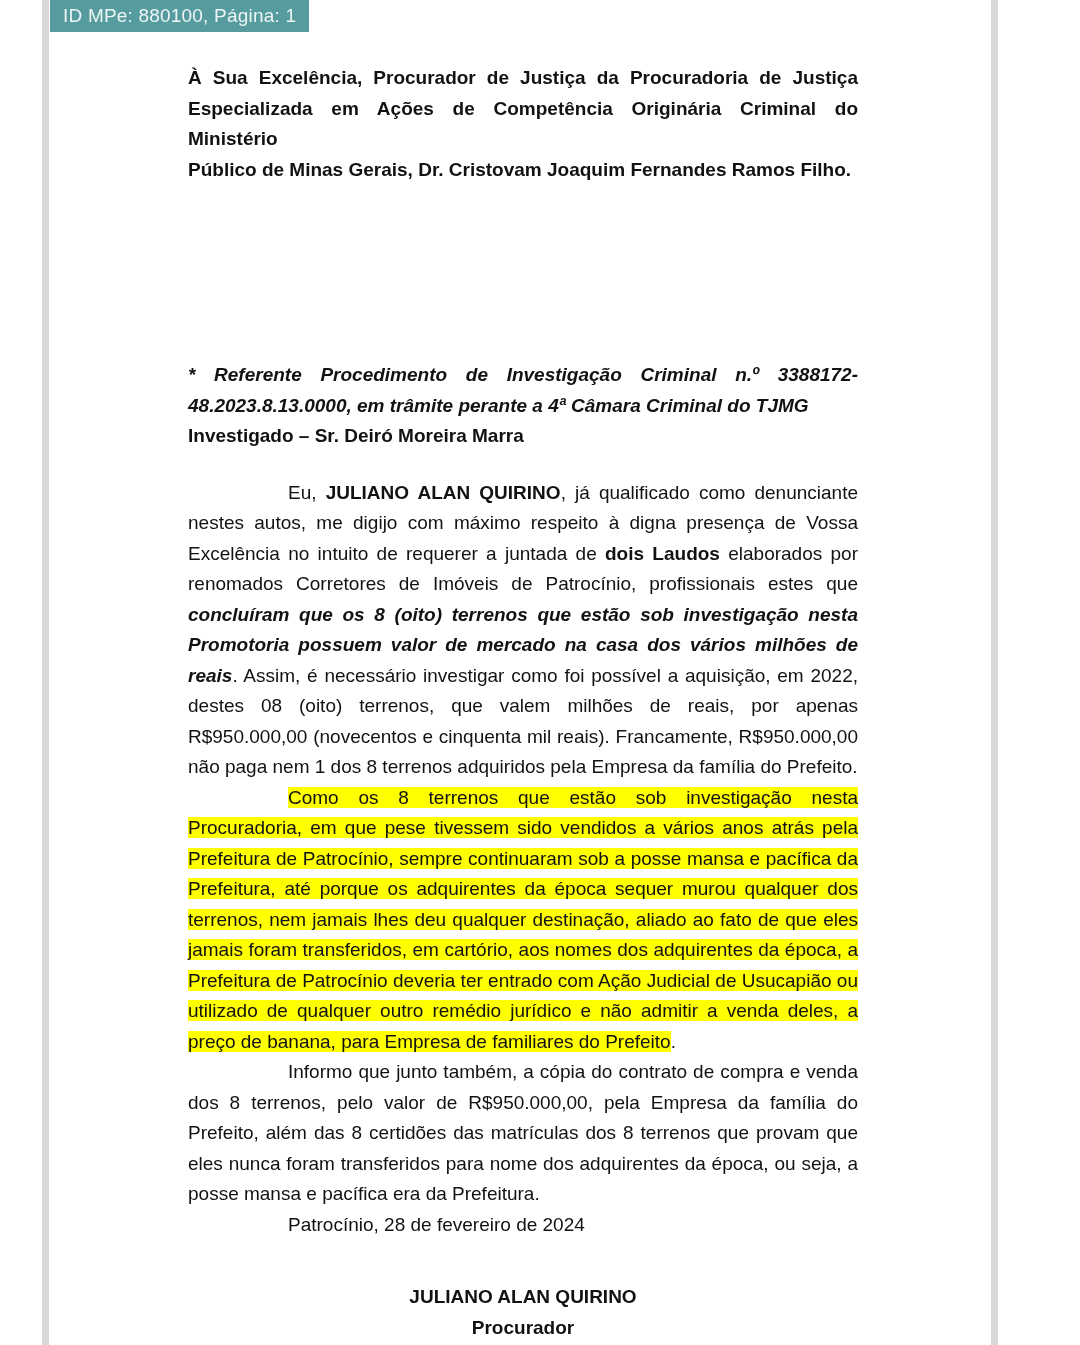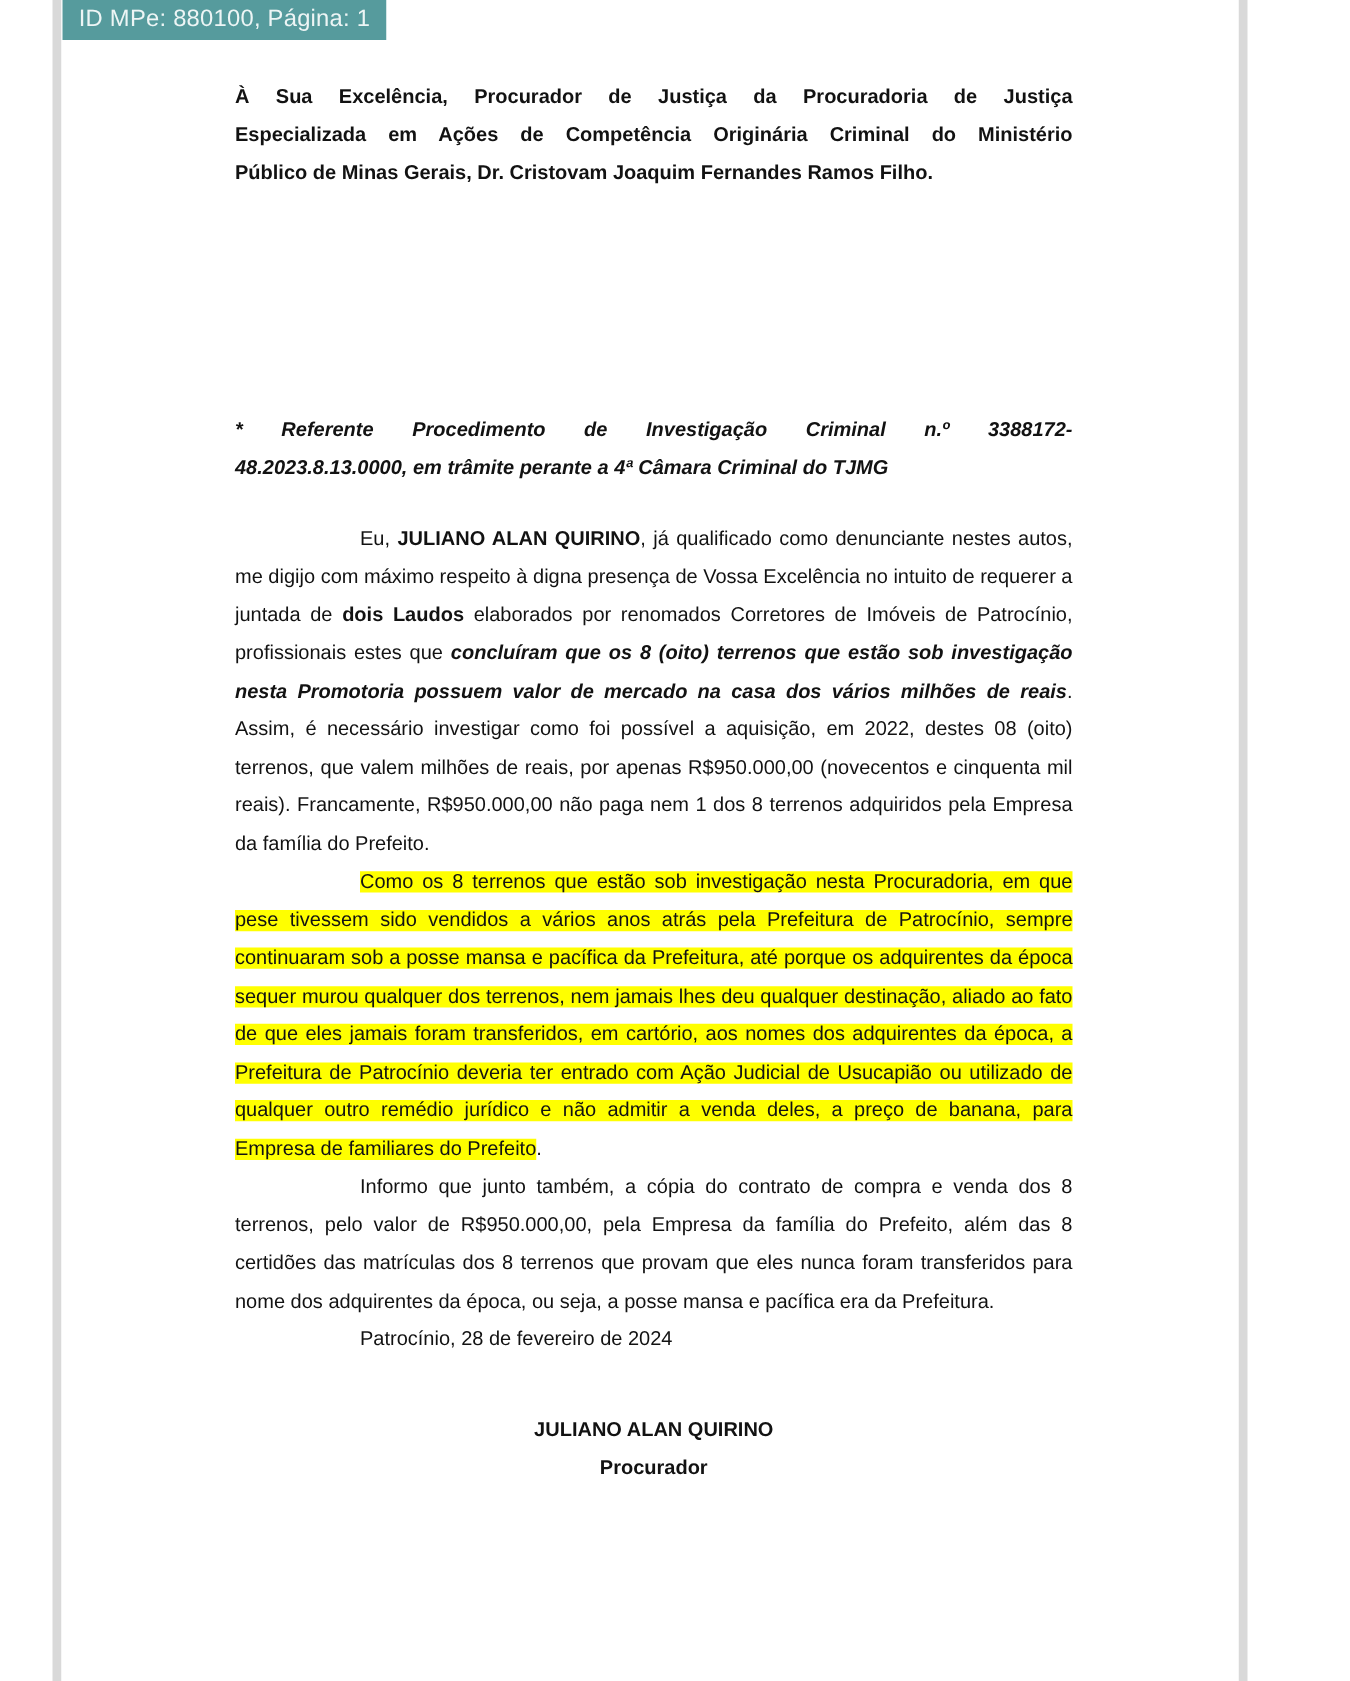--- a/index.html
+++ b/index.html
@@ -33,21 +33,21 @@
     color: #edf5f5;
     font-size: 19px;
     letter-spacing: 0.2px;
     white-space: nowrap;
   }
   .content {
     position: absolute;
     left: 0; top: 0;
     width: 100%;
     padding: 63px 133px 0 139px;
-    font-size: 16px;
+    font-size: 19px;
     line-height: 30.5px;
     color: #121212;
   }
   .content p { margin: 0; }
   .b  { font-weight: bold; }
   .i  { font-style: italic; }
   .fj { text-align: justify; text-align-last: justify; }
   .jt { text-align: justify; }
   .ind { text-indent: 100px; }
   .ctr { text-align: center; }
@@ -66,20 +66,21 @@
 <div class="viewer">
   <div class="page">
     <div class="badge">ID MPe: 880100, Página: 1</div>
     <div class="content">
         <p class="fj"><span class="b">À Sua Excelência, Procurador de Justiça da Procuradoria de Justiça</span></p>
         <p class="fj"><span class="b">Especializada em Ações de Competência Originária Criminal do Ministério</span></p>
         <p class=""><span class="b">Público de Minas Gerais, Dr. Cristovam Joaquim Fernandes Ramos Filho.</span></p>
         <div class="sp176"></div>
         <p class="fj"><span class="b i">* Referente Procedimento de Investigação Criminal n.º 3388172-</span></p>
         <p class=""><span class="b i">48.2023.8.13.0000, em trâmite perante a 4ª Câmara Criminal do TJMG</span></p>
+        <p class=""><span class="b">Investigado – Sr. Deiró Moreira Marra</span></p>
         <div class="sp26"></div>
         <p class="jt ind"><span>Eu, </span><span class="b">JULIANO ALAN QUIRINO</span><span>, já qualificado como denunciante nestes autos, me digijo com máximo respeito à digna presença de Vossa Excelência no intuito de requerer a juntada de </span><span class="b">dois Laudos</span><span> elaborados por renomados Corretores de Imóveis de Patrocínio, profissionais estes que </span><span class="b i">concluíram que os 8 (oito) terrenos que estão sob investigação nesta Promotoria possuem valor de mercado na casa dos vários milhões de reais</span><span>. Assim, é necessário investigar como foi possível a aquisição, em 2022, destes 08 (oito) terrenos, que valem milhões de reais, por apenas R$950.000,00 (novecentos e cinquenta mil reais). Francamente, R$950.000,00 não paga nem 1 dos 8 terrenos adquiridos pela Empresa da família do Prefeito.</span></p>
         <p class="jt ind"><span class="hl">Como os 8 terrenos que estão sob investigação nesta Procuradoria, em que pese tivessem sido vendidos a vários anos atrás pela Prefeitura de Patrocínio, sempre continuaram sob a posse mansa e pacífica da Prefeitura, até porque os adquirentes da época sequer murou qualquer dos terrenos, nem jamais lhes deu qualquer destinação, aliado ao fato de que eles jamais foram transferidos, em cartório, aos nomes dos adquirentes da época, a Prefeitura de Patrocínio deveria ter entrado com Ação Judicial de Usucapião ou utilizado de qualquer outro remédio jurídico e não admitir a venda deles, a preço de banana, para Empresa de familiares do Prefeito</span><span>.</span></p>
         <p class="jt ind"><span>Informo que junto também, a cópia do contrato de compra e venda dos 8 terrenos, pelo valor de R$950.000,00, pela Empresa da família do Prefeito, além das 8 certidões das matrículas dos 8 terrenos que provam que eles nunca foram transferidos para nome dos adquirentes da época, ou seja, a posse mansa e pacífica era da Prefeitura.</span></p>
         <p class="ind"><span>Patrocínio, 28 de fevereiro de 2024</span></p>
         <div class="sp42"></div>
         <p class="ctr"><span class="b">JULIANO ALAN QUIRINO</span></p>
         <p class="ctr"><span class="b">Procurador</span></p>
       </div>
   </div>

